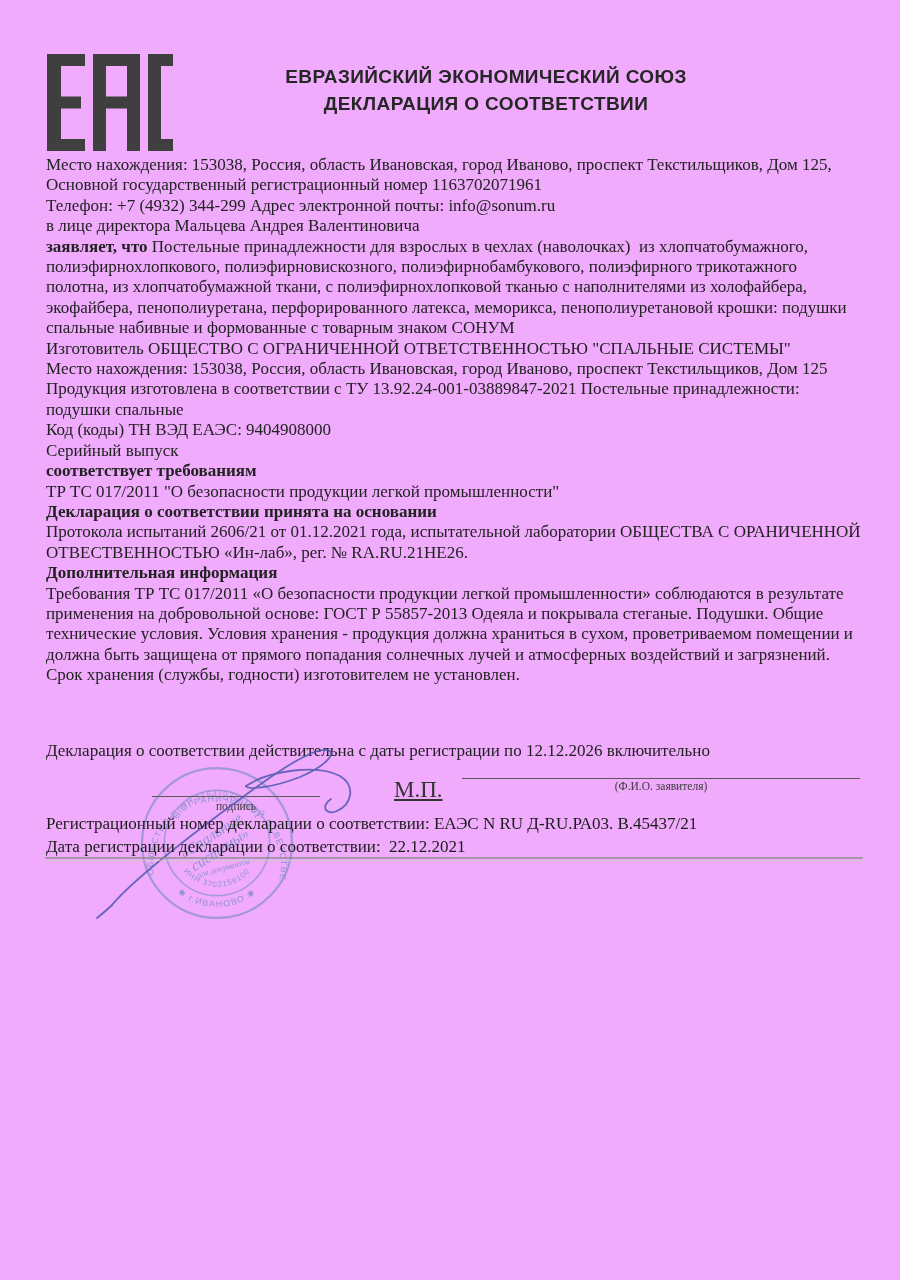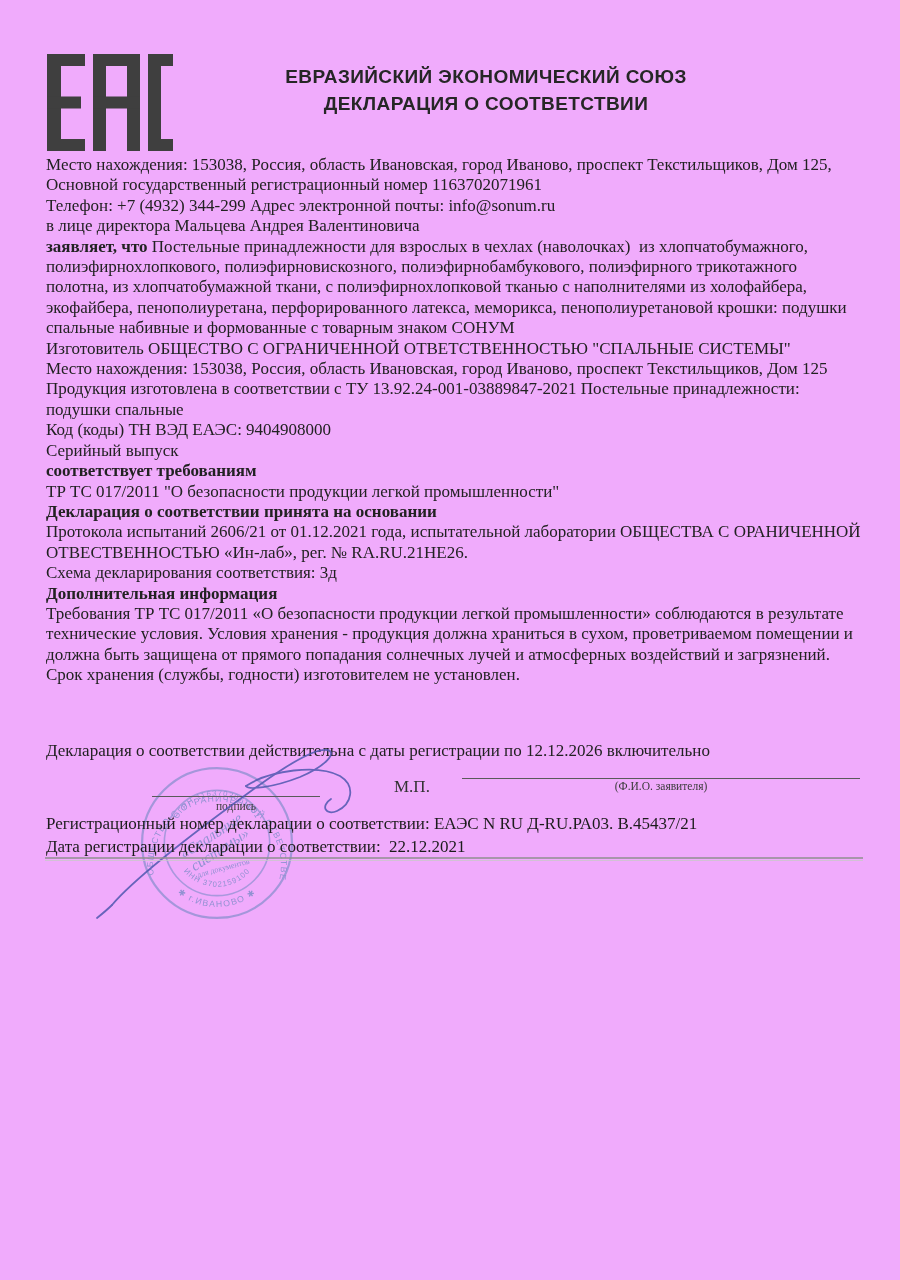--- a/index.html
+++ b/index.html
@@ -18,21 +18,21 @@
     font-size:19px; line-height:27px; color:#262626; letter-spacing:.4px;
   }
   
   .doc-body{position:absolute; top:155px; left:46px; width:824px;}
   .doc-line{font-size:17px; line-height:20.4px; white-space:pre; color:#222;}
   .doc-line .b{font-weight:bold;}
   .validity{position:absolute; top:741px; left:46px; width:824px;
     font-size:17px; white-space:pre;}
   .validity .b{font-weight:normal;}
   
-  .mp-label{position:absolute; left:394px; top:777px; font-size:17px; color:#333;}
+  .mp-label{position:absolute; left:394px; top:777px; font-size:23px; color:#333;text-decoration:underline;}
   .sig-line{position:absolute; left:152px; top:796px; width:168px; border-top:1.6px solid #5a5a5a;}
   .sig-caption{position:absolute; left:152px; top:800px; width:168px; text-align:center;
     font-size:11.5px; color:#3a3a3a;}
   .name-wrap{position:absolute; left:462px; top:776px; width:398px; text-align:center;}
   .signer-name{font-size:17.5px; color:#2a2a2a; line-height:19px;}
   .name-line{border-top:1.6px solid #5a5a5a; margin-top:2px;}
   .signer-caption{font-size:11.5px; color:#3a3a3a; margin-top:1px;}
   
   .footer-line{position:absolute; left:46px; font-size:17px; font-weight:normal;
     white-space:pre; color:#1c1c1c;}
@@ -85,23 +85,23 @@
       <div class="doc-line"><span>Место нахождения: 153038, Россия, область Ивановская, город Иваново, проспект Текстильщиков, Дом 125</span></div>
       <div class="doc-line"><span>Продукция изготовлена в соответствии с ТУ 13.92.24-001-03889847-2021 Постельные принадлежности:</span></div>
       <div class="doc-line"><span>подушки спальные</span></div>
       <div class="doc-line"><span>Код (коды) ТН ВЭД ЕАЭС: 9404908000</span></div>
       <div class="doc-line"><span>Серийный выпуск</span></div>
       <div class="doc-line"><span class="b">соответствует требованиям</span></div>
       <div class="doc-line"><span>ТР ТС 017/2011 "О безопасности продукции легкой промышленности"</span></div>
       <div class="doc-line"><span class="b">Декларация о соответствии принята на основании</span></div>
       <div class="doc-line"><span>Протокола испытаний 2606/21 от 01.12.2021 года, испытательной лаборатории ОБЩЕСТВА С ОРАНИЧЕННОЙ</span></div>
       <div class="doc-line"><span>ОТВЕСТВЕННОСТЬЮ «Ин-лаб», рег. № RA.RU.21НЕ26.</span></div>
-      <div class="doc-line"><span>Схема декларирования соответствия: 3д</span></div>
       <div class="doc-line"><span class="b">Дополнительная информация</span></div>
       <div class="doc-line"><span>Требования ТР ТС 017/2011 «О безопасности продукции легкой промышленности» соблюдаются в результате</span></div>
+      <div class="doc-line"><span>применения на добровольной основе: ГОСТ Р 55857-2013 Одеяла и покрывала стеганые. Подушки. Общие</span></div>
       <div class="doc-line"><span>технические условия. Условия хранения - продукция должна храниться в сухом, проветриваемом помещении и</span></div>
       <div class="doc-line"><span>должна быть защищена от прямого попадания солнечных лучей и атмосферных воздействий и загрязнений.</span></div>
       <div class="doc-line"><span>Срок хранения (службы, годности) изготовителем не установлен.</span></div>
     </div>
 
   <div class="validity" id="validity-wrap"><div class="doc-line"><span class="b">Декларация о соответствии действительна с даты регистрации по 12.12.2026 включительно</span></div></div>
 
   <svg class="stamp-svg" viewBox="0 0 156 156">
     <g fill="none" stroke="#7d8cc9">
       <circle cx="78" cy="78" r="74" stroke-width="2.2" opacity=".8"></circle>

